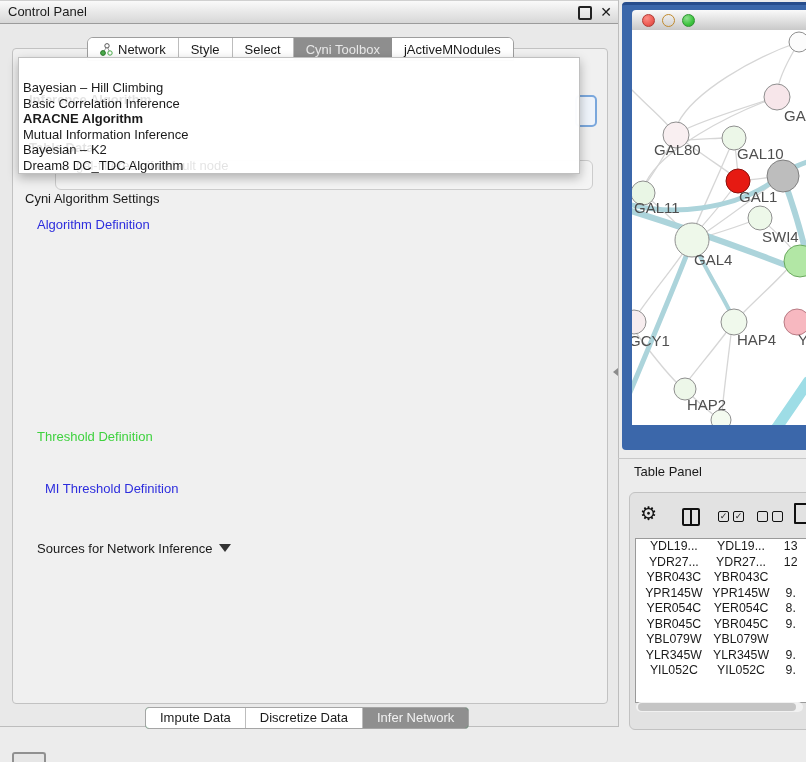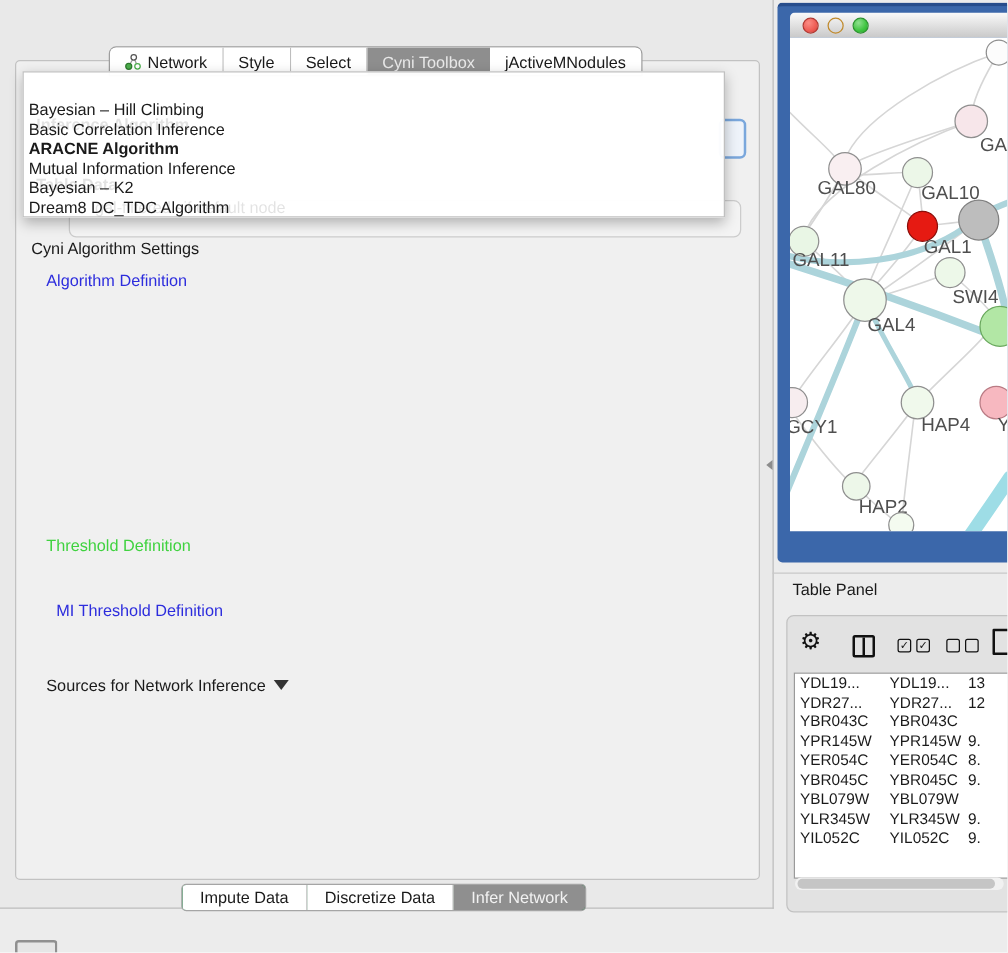--- a/index.html
+++ b/index.html
@@ -112,36 +112,41 @@
   .gear{left:640px;top:504px;font-size:19px;color:#111;line-height:20px;}
   .colico{left:682px;top:508px;width:14px;height:14px;border:2px solid #111;border-radius:2px;}
   .colico:before{content:"";position:absolute;left:6px;top:0;width:2px;height:14px;background:#111;}
   .cbx{position:absolute;width:9px;height:9px;border:1.5px solid #111;border-radius:2px;
        font-size:9px;line-height:9px;text-align:center;font-weight:bold;}
   .docico{left:794px;top:503px;width:12px;height:17px;border:2px solid #111;border-radius:1px;}
   .table{left:635px;top:538px;width:171px;height:163px;background:#fff;border:1px solid #9a9a9a;overflow:hidden;}
   .thead{display:flex;height:22px;border-bottom:1px solid #8f8f8f;}
   .th{font-size:12.5px;line-height:22px;text-align:center;border-right:1px solid #93b3bd;overflow:hidden;white-space:nowrap;}
   .trow{display:flex;height:15.5px;}
-  .td{font-size:12.3px;line-height:15.5px;padding-left:4px;overflow:hidden;white-space:nowrap;}
+  .td{font-size:12.3px;line-height:15.5px;padding-left:4px;overflow:hidden;white-space:nowrap;text-align:center;}
   .hscroll{left:636px;top:702px;width:167px;height:10px;background:#f1f1f1;border-radius:5px;}
   .hthumb{position:absolute;left:2px;top:1px;width:158px;height:8px;background:#c5c5c5;border-radius:4px;}
 
   .corner-stub{left:12px;top:752px;width:30px;height:10px;border:2px solid #909090;border-bottom:none;
                border-radius:3px 3px 0 0;background:#e6e6e6;}
   .top-divider{left:0;top:8px;width:618px;height:1px;background:#dadada;}
 </style>
 </head>
 <body>
 
 <div class="app">
 
   <div class="abs top-divider"></div>
 
   <div class="abs cp-window"></div>
+  <div class="abs cp-titlebar">
+    <span class="cp-title">Control Panel</span>
+    <span class="float-ico"></span>
+    <span class="close-ico">✕</span>
+  </div>
 
   <div class="abs content-panel"></div>
   <div class="abs tabs">
       <div class="tab">
         <svg width="13" height="13" viewBox="0 0 13 13">
           <line x1="3" y1="10" x2="7" y2="3" stroke="#9a9a9a"></line>
           <line x1="7" y1="3" x2="10" y2="10" stroke="#9a9a9a"></line>
           <circle cx="3" cy="10" r="2.4" fill="#4cae4c" stroke="#2c7a2c"></circle>
           <circle cx="10" cy="10" r="2.2" fill="#fff" stroke="#4cae4c"></circle>
           <circle cx="7" cy="2.8" r="2.2" fill="#fff" stroke="#555"></circle>

